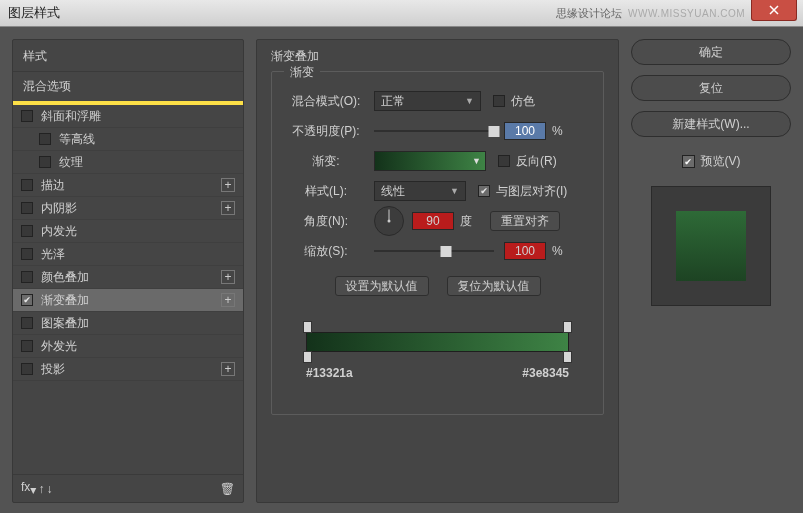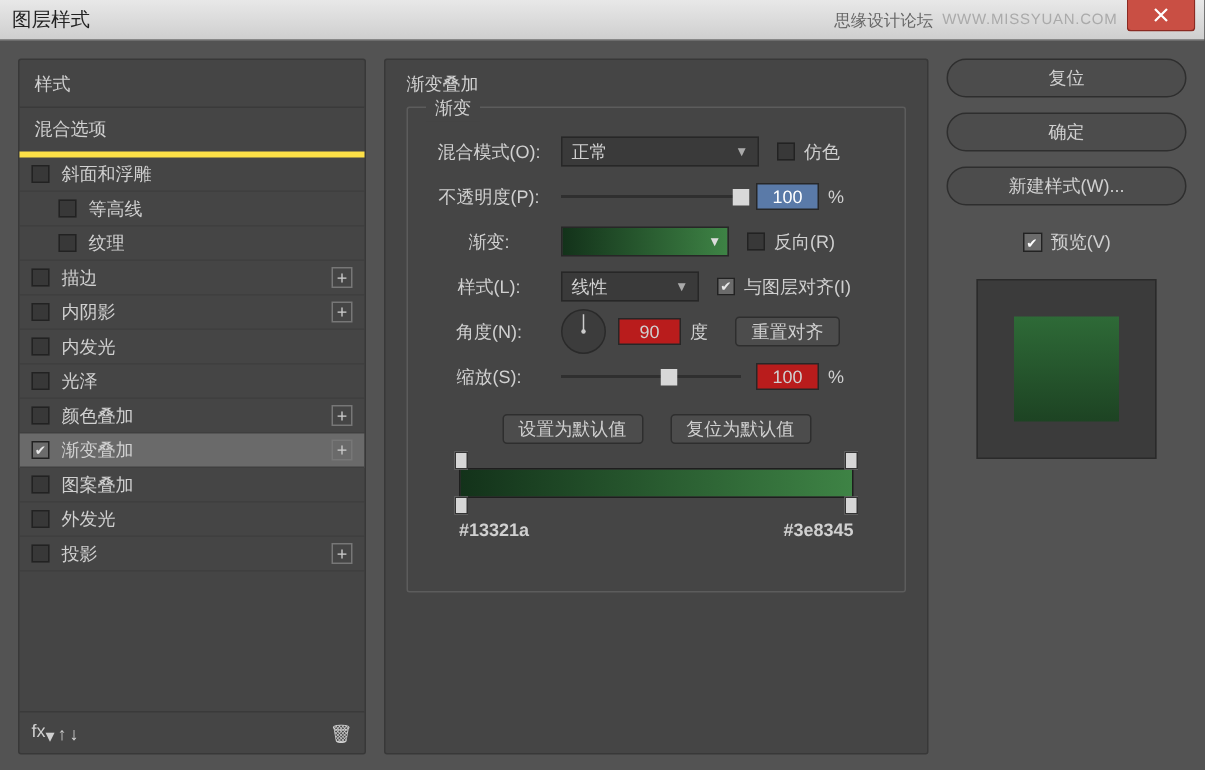--- a/index.html
+++ b/index.html
@@ -26,41 +26,41 @@
 .row-label{flex:1}
 .plus{width:14px;height:14px;border:1px solid #777;display:flex;align-items:center;justify-content:center;font-size:12px;color:#ccc;line-height:1}
 .left-foot{height:28px;display:flex;align-items:center;gap:2px;padding:0 8px;border-top:1px solid #3a3a3a;color:#bbb}
 .foot-sp{flex:1}
 .mid-col{flex:1;padding:8px 14px}
 .sec-title{margin-bottom:6px}
 .group{border:1px solid #5c5c5c;border-radius:2px;padding:14px 16px 18px;position:relative}
 .group-title{position:absolute;top:-8px;left:12px;background:#454545;padding:0 6px}
 .form-row{display:flex;align-items:center;height:30px}
 .form-lbl{width:86px;text-align:center;padding-right:10px}
-.select{width:132px;height:20px;background:#3a3a3a;border:1px solid #272727;display:flex;align-items:center;justify-content:space-between;padding:0 6px}
+.select{width:107px;height:20px;background:#3a3a3a;border:1px solid #272727;display:flex;align-items:center;justify-content:space-between;padding:0 6px}
 .select .caret{font-size:9px;color:#aaa}
 .selectSmall{width:92px}
 .mini-chk{width:12px;height:12px;border:1px solid #222;background:#383838;margin:0 6px 0 12px;display:flex;align-items:center;justify-content:center}
 .mini-chk.on{background:#6b6b6b}
 .mini-chk.on::after{content:"✔";font-size:9px;color:#e8e8e8}
 .slider{width:120px;height:14px;position:relative;margin-right:10px}
 .slider .track{position:absolute;left:0;right:0;top:6px;height:2px;background:#2f2f2f}
 .slider .thumb{position:absolute;top:2px;width:11px;height:11px;background:#d8d8d8;transform:translateX(-50%)}
 .numbox{width:42px;height:18px;background:#b91c1c;border:1px solid #272727;text-align:center;line-height:16px}
 .numbox.sel{background:#5a7aa8;color:#fff}
 .unit{margin-left:6px}
 .grad-swatch{width:112px;height:20px;border:1px solid #272727;background:linear-gradient(90deg,#13321a,#3e8345);display:flex;justify-content:flex-end;align-items:center;padding-right:4px}
 .grad-swatch .caret{font-size:9px;color:#ddd;margin-left:4px}
 .angle-dial{width:30px;height:30px;border:1px solid #2a2a2a;border-radius:50%;background:#3c3c3c;position:relative;margin-right:8px}
 .angle-dial .needle{position:absolute;left:50%;top:50%;width:12px;height:1px;background:#ccc;transform-origin:left center;transform:rotate(-90deg)}
 .angle-dial .dot{position:absolute;left:50%;top:50%;width:3px;height:3px;border-radius:50%;background:#ccc;transform:translate(-50%,-50%)}
 .btn{height:22px;padding:0 14px;background:#4c4c4c;border:1px solid #2e2e2e;border-radius:10px;display:inline-flex;align-items:center}
 .btn.sm{border-radius:3px;padding:0 10px;height:20px}
 .btns-row{display:flex;gap:18px;justify-content:center;margin-top:10px}
-.grad-editor{padding:16px 18px}
+.grad-editor{margin-top:20px;padding:16px 18px}
 .grad-bar{height:20px;border:1px solid #1e1e1e;background:linear-gradient(90deg,#13321a,#3e8345);position:relative}
 .stop{position:absolute;width:9px;height:12px;background:#d6d6d6;border:1px solid #333}
 .stop.top{top:-12px}
 .stop.bot{bottom:-12px}
 .hexes{display:flex;justify-content:space-between;margin-top:14px;color:#2a4aa8;font-weight:bold}
 .right-col{width:160px;display:flex;flex-direction:column;gap:10px;align-items:stretch}
 .rbtn{height:26px;background:#4c4c4c;border:1px solid #2e2e2e;border-radius:13px;display:flex;align-items:center;justify-content:center}
 .preview-row{display:flex;align-items:center;justify-content:center;gap:6px;margin-top:6px}
 .preview-chk{width:13px;height:13px;border:1px solid #222;background:#6b6b6b;display:flex;align-items:center;justify-content:center}
 .preview-chk::after{content:"✔";font-size:9px;color:#fff}
@@ -232,22 +232,22 @@
         </div>
         <div class="hexes">
           <span>#13321a</span>
           <span>#3e8345</span>
         </div>
       </div>
     </div>
   </div>
 
   <div class="right-col">
+    <div class="rbtn">确定</div>
     <div class="rbtn">复位</div>
-    <div class="rbtn">确定</div>
     <div class="rbtn">
         <span>新建样式(W)...</span>
       </div>
     <div class="preview-row">
       <div class="preview-chk"></div>
       <span><span>预览(V)</span></span>
     </div>
     <div class="preview-box">
       <div class="preview-sw"></div>
     </div>

